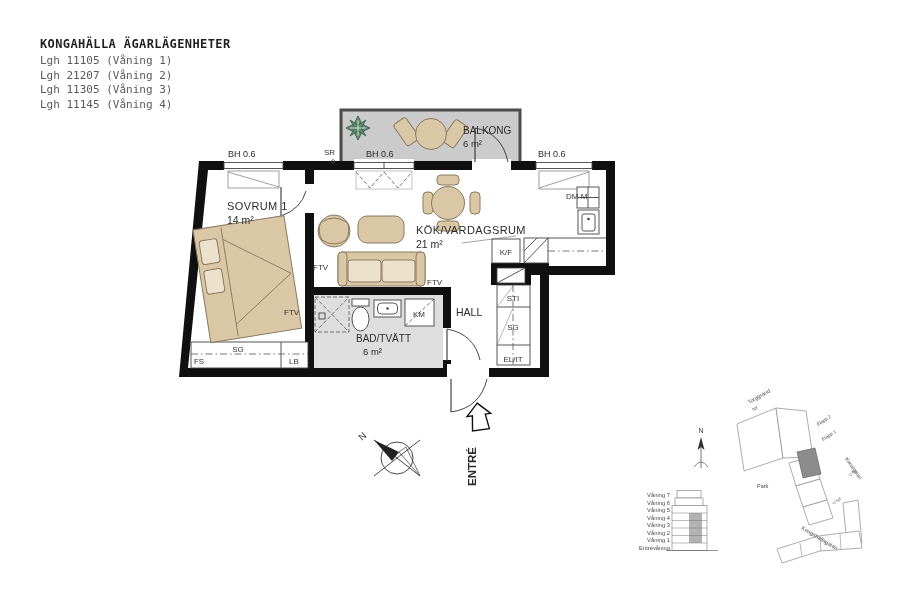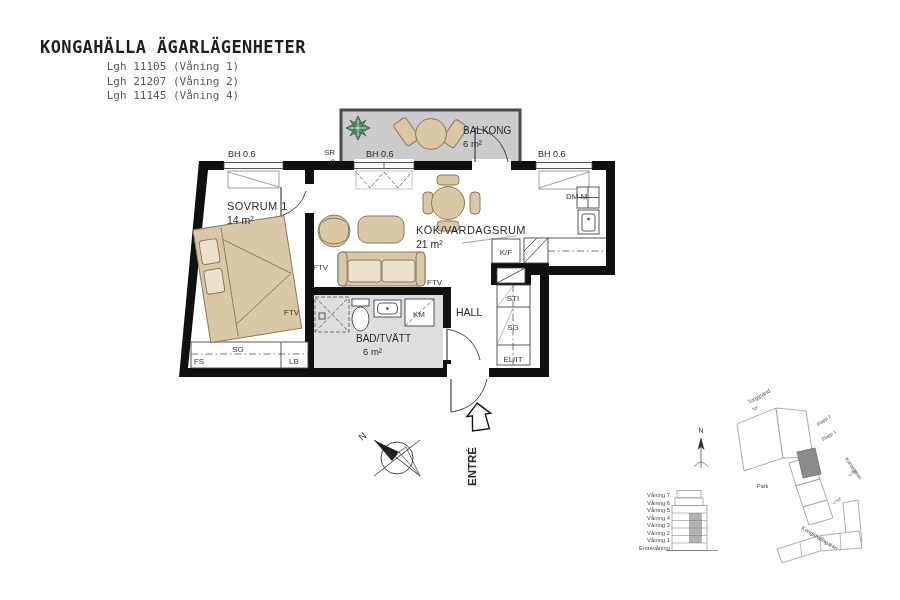--- a/index.html
+++ b/index.html
@@ -1,20 +1,20 @@
 <!DOCTYPE html>
 <html><head>
 <meta charset="utf-8">
 <style>
   html,body{margin:0;padding:0;background:#fff;}
   .stage{position:relative;width:900px;height:600px;background:#ffffff;overflow:hidden;
          font-family:"Liberation Sans",sans-serif;}
   .hdr{position:absolute;left:40px;top:37px;font-family:"DejaVu Sans Mono",monospace;}
-  .hdr .t{font-size:17px;font-weight:bold;color:#1f1f1f;letter-spacing:.4px;margin-bottom:3px;text-align:center;}
-  .hdr .a{font-size:11px;color:#5a5a5a;line-height:14.5px;text-align:center;}
+  .hdr .t{font-size:12px;font-weight:bold;color:#1f1f1f;letter-spacing:.4px;margin-bottom:3px;text-align:center;}
+  .hdr .a{font-size:11px;color:#5a5a5a;line-height:14.5px;}
   svg text{font-family:"Liberation Sans",sans-serif;fill:#2b2b2b;}
   .room{font-size:11px;letter-spacing:.4px;}
   .area{font-size:10.5px;}
   .sm{font-size:8px;fill:#333;}
   .win{font-size:9px;fill:#2b2b2b;}
   .thin{stroke:#444;stroke-width:.9;fill:none;}
   .thinw{stroke:#444;stroke-width:.9;fill:#fff;}
   .dashdot{stroke:#555;stroke-width:.8;fill:none;stroke-dasharray:7 3 1.5 3;}
   .dash{stroke:#555;stroke-width:.8;fill:none;stroke-dasharray:4 2;}
   .furn{stroke:#8a7a5f;stroke-width:1;}
@@ -24,20 +24,21 @@
 </style>
 </head>
 <body>
 
 <div class="stage">
 
   <div class="hdr">
     <div class="t">KONGAHÄLLA ÄGARLÄGENHETER</div>
     <div class="a">Lgh 11105 (Våning 1)</div>
     <div class="a">Lgh 21207 (Våning 2)</div>
+    <div class="a">Lgh 11305 (Våning 3)</div>
     <div class="a">Lgh 11145 (Våning 4)</div>
   </div>
 
   <svg width="900" height="600" viewBox="0 0 900 600">
 
     <g>
       <rect x="341" y="110" width="179" height="54" stroke="#4b4b4b" stroke-width="3" fill="#cbcbcb"></rect>
       <g transform="translate(358,128)" stroke="#2e5a45" stroke-width=".8">
         <polygon points="0,-12 4,-4 12,0 4,4 0,12 -4,4 -12,0 -4,-4" fill="#5d8a6e"></polygon>
         <polygon points="8,-8 3,0 8,8 0,3 -8,8 -3,0 -8,-8 0,-3" fill="#5d8a6e"></polygon>

